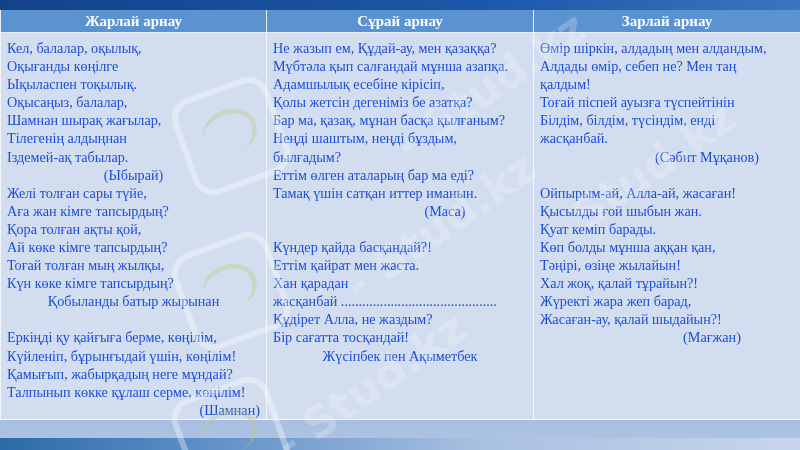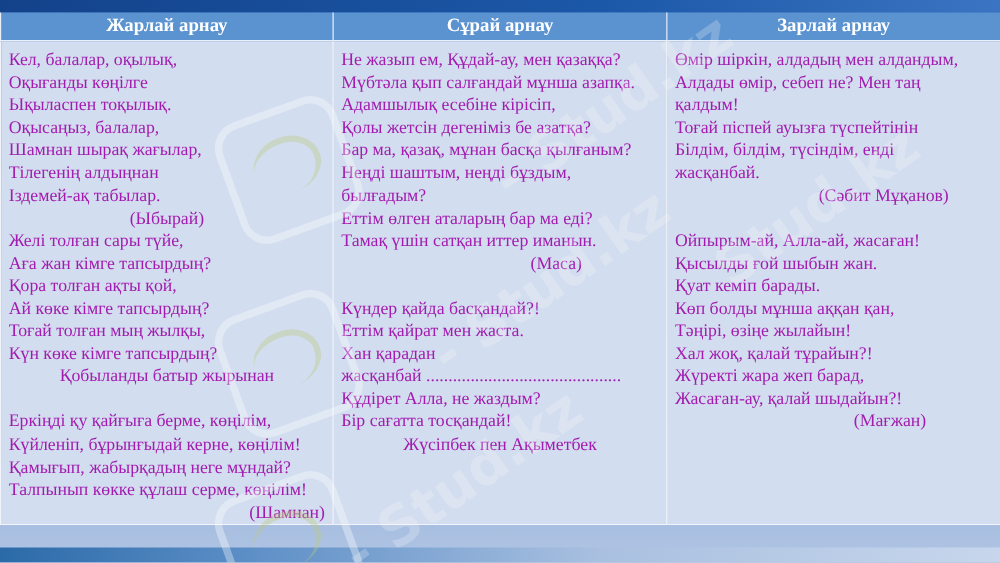--- a/index.html
+++ b/index.html
@@ -21,21 +21,21 @@
     border-collapse:collapse; table-layout:fixed;
   }
   table.poems th {
     background:#5b93d0; color:#ffffff; font-weight:bold; font-size:15px;
     height:22px; padding:0; text-align:center;
     border:1px solid #e9eef7; border-top:none;
   }
   table.poems td {
     background:#d2ddef; vertical-align:top;
     border:1px solid #f1f4fa; padding:6px 6px 0 6px;
-    font-size:14.2px; line-height:18.1px; color:#a21caf;
+    font-size:14.2px; line-height:18.1px; color:#1d4ed8;
   }
   .line { white-space:nowrap; display:block; }
   .author { display:block; font-weight:normal; white-space:nowrap; }
   .author.center { text-align:center; }
   .author.right { text-align:right; }
   .gap { display:block; height:18px; }
   .watermark {
     position:absolute; font-family:"DejaVu Sans", sans-serif; font-size:44px; font-weight:bold;
     color:rgba(255,255,255,0.22); transform:rotate(-35deg); pointer-events:none; white-space:nowrap;
   }
@@ -86,21 +86,21 @@
           <span class="line">Аға жан кімге тапсырдың?</span>
           <span class="line">Қора толған ақты қой,</span>
           <span class="line">Ай көке кімге тапсырдың?</span>
           <span class="line">Тоғай толған мың жылқы,</span>
           <span class="line">Күн көке кімге тапсырдың?</span>
           <span class="author center">Қобыланды батыр жырынан</span>
         </div>
         <span class="gap"></span>
         <div>
           <span class="line">Еркіңді қу қайғыға берме, көңілім,</span>
-          <span class="line">Күйленіп, бұрынғыдай керне, көңілім!</span>
+          <span class="line">Күйленіп, бұрынғыдай үшін, көңілім!</span>
           <span class="line">Қамығып, жабырқадың неге мұндай?</span>
           <span class="line"> Талпынып көкке құлаш серме, көңілім!</span>
           <span class="author right">(Шамнан)</span>
         </div>
       </td>
 
       <td>
         <div>
           <span class="line">Не жазып ем, Құдай-ау, мен қазаққа?</span>
           <span class="line">Мүбтәла қып салғандай мұнша азапқа.</span>

